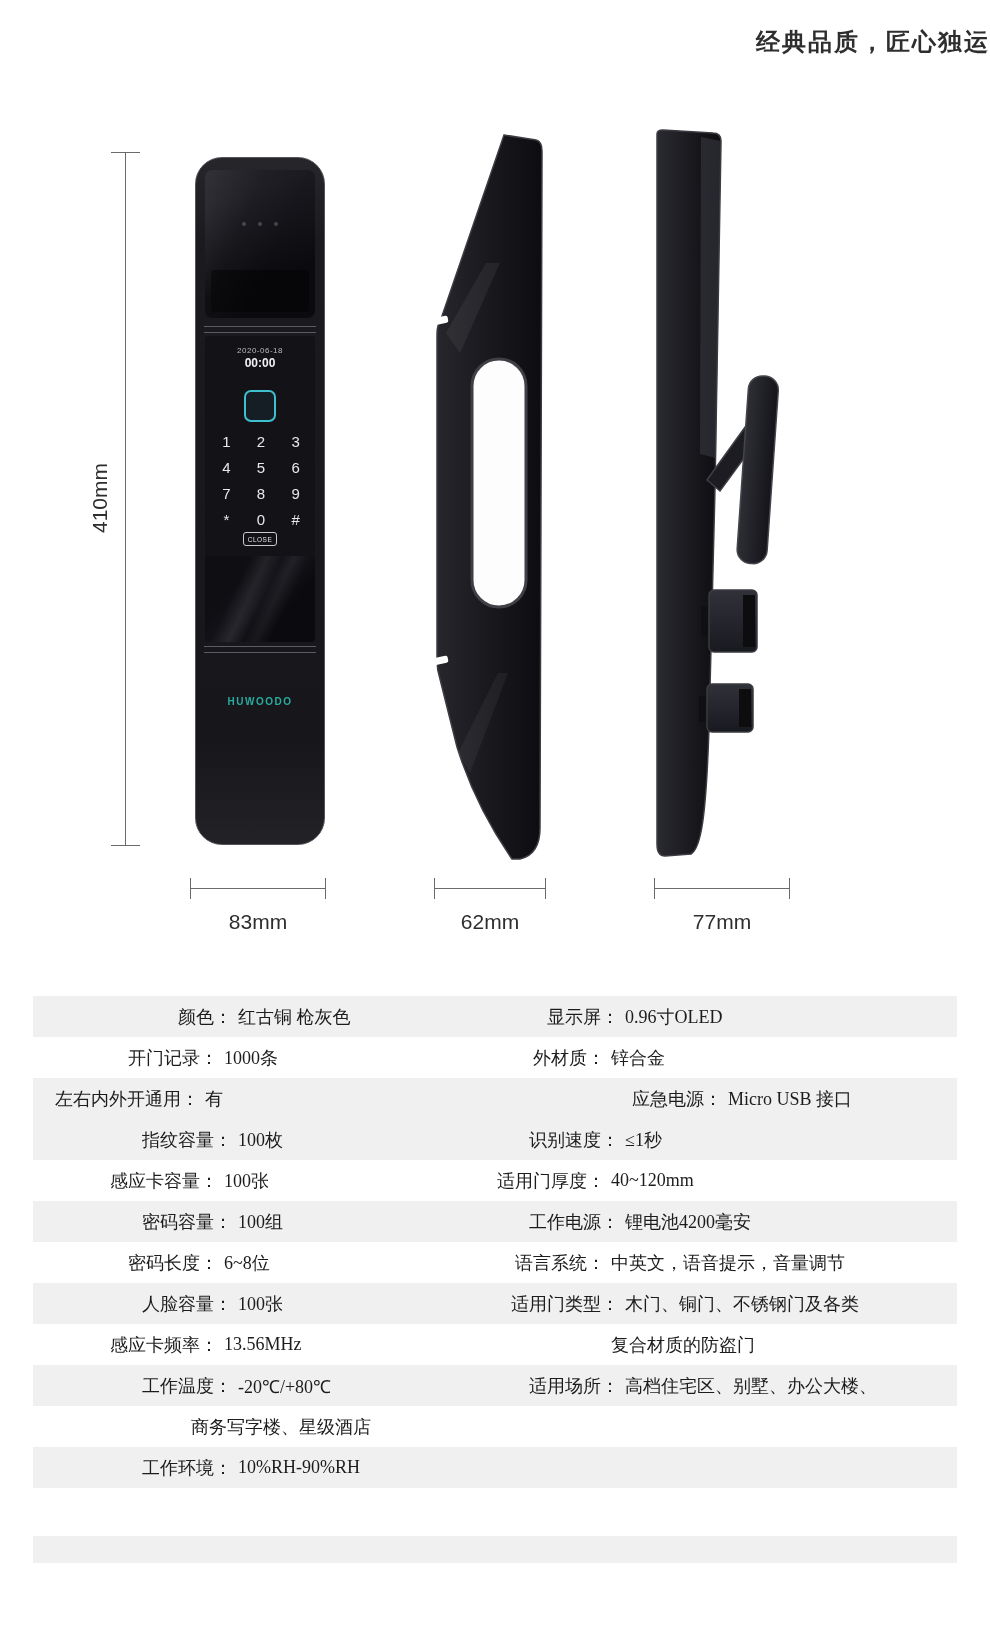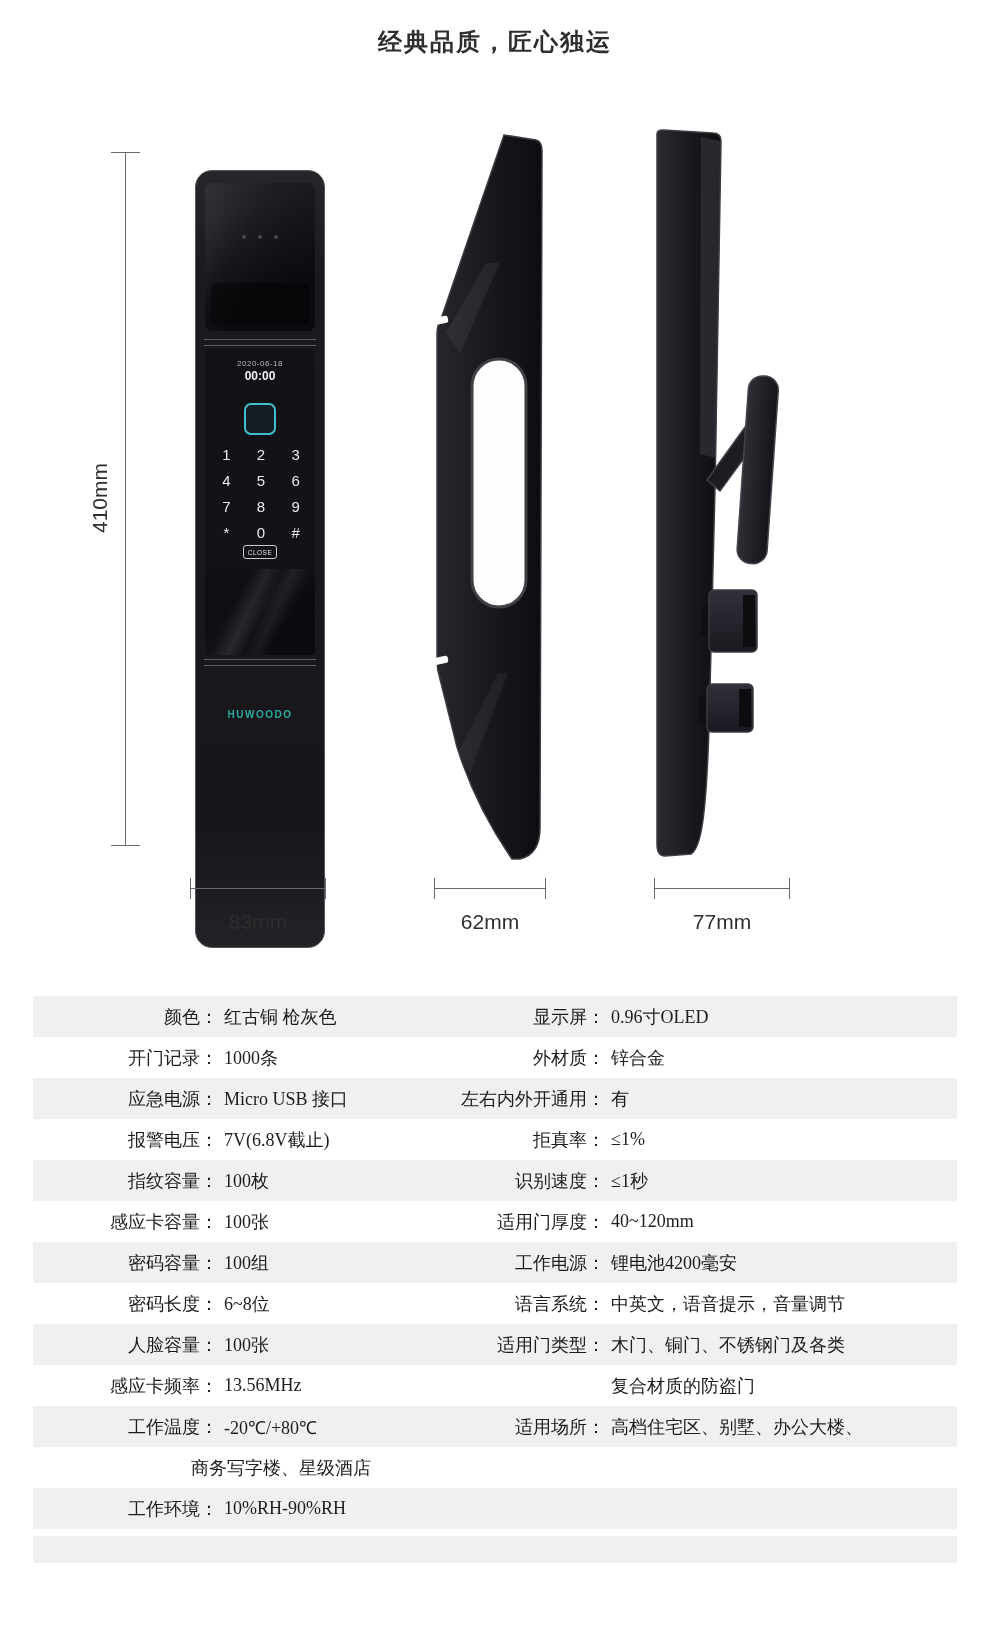--- a/index.html
+++ b/index.html
@@ -4,21 +4,21 @@
 <style>
   html,body { margin:0; padding:0; background:#ffffff; }
   .page {
     position:relative; width:990px; height:1649px; overflow:hidden;
     background:#ffffff;
     font-family:"Liberation Sans","DejaVu Sans",sans-serif;
     color:#1c1c1c;
   }
   .page-title {
     position:absolute; top:26px; left:0; width:100%;
-    text-align:center; font-size:24px; font-weight:bold;
+    text-align:right; font-size:24px; font-weight:bold;
     letter-spacing:2px; color:#2e2e2e;
   }
 
   
   .dim-v { position:absolute; left:90px; top:152px; width:50px; height:694px; }
   .dim-v-line { position:absolute; left:35px; top:0; bottom:0; width:1px; background:#6a6a6a; }
   .dim-tick { position:absolute; left:21px; width:29px; height:1px; background:#6a6a6a; }
   .dim-tick.top { top:0; } .dim-tick.bottom { bottom:0; }
   .dim-v-label {
     position:absolute; left:-35px; top:50%; width:90px; margin-top:-13px;
@@ -26,23 +26,23 @@
     font-size:21px; color:#2e2e2e;
   }
   .dim-h { position:absolute; top:878px; height:62px; }
   .dim-h-line { position:absolute; left:0; right:0; top:10px; height:1px; background:#6a6a6a; }
   .dim-h-tick { position:absolute; top:0; width:1px; height:21px; background:#6a6a6a; }
   .dim-h-tick.l { left:0; } .dim-h-tick.r { right:0; }
   .dim-h-label { position:absolute; top:32px; left:0; width:100%; text-align:center; font-size:21px; color:#2e2e2e; }
 
   
   .front-lock {
-    position:absolute; left:195px; top:170px; width:130px; height:778px;
+    position:absolute; left:195px; top:157px; width:130px; height:688px;
     background:linear-gradient(180deg,#26262b 0%,#1a1a1f 12%,#17171b 85%,#222227 100%);
-    border:1.5px solid #53535a; border-radius:17px; box-sizing:border-box;
+    border:1.5px solid #53535a; border-radius:27px; box-sizing:border-box;
   }
   .cam-panel {
     position:absolute; top:12px; left:9px; right:9px; height:148px;
     background:linear-gradient(160deg,#1a1a20 20%,#0b0b0f 70%);
     border-radius:7px; overflow:hidden;
   }
   .cam-panel:after { content:""; position:absolute; inset:0;
     background:linear-gradient(115deg,rgba(255,255,255,0.10) 0%,rgba(255,255,255,0.02) 35%,transparent 60%); }
   .cam-dots { position:absolute; top:52px; left:0; width:100%; display:flex; justify-content:center; gap:12px; }
   .cam-dot { width:4px; height:4px; border-radius:50%; background:#44444e; }
@@ -79,21 +79,21 @@
     background:linear-gradient(115deg,transparent 30%,rgba(255,255,255,0.08) 42%,transparent 52%,rgba(255,255,255,0.05) 60%,transparent 70%); }
   .brand { position:absolute; top:538px; left:0; width:100%; text-align:center;
     color:#2aab9f; font-size:10px; font-weight:bold; letter-spacing:1.5px; }
 
   .view-wrap { position:absolute; }
   .view-wrap svg { display:block; }
 
   
   .spec-table { position:absolute; top:996px; left:0; width:100%; }
   .spec-row { height:41px; margin:0 33px; display:flex; align-items:center; font-size:18px; }
-  .spec-row.shade { background:#f0f0f1; }
+  .spec-row.shade { background:#f0f0f1;padding-left:14px; }
   .cell { display:flex; align-items:center; }
   .c-left { width:420px; }
   .c-left .lbl { display:inline-block; width:185px; text-align:right; white-space:nowrap; }
   .c-right { flex:1; }
   .c-right .lbl { display:inline-block; width:152px; text-align:right; white-space:nowrap; }
   .val { margin-left:6px; white-space:nowrap;font-family:Liberation Serif, serif; }
   .bottom-strip { position:absolute; top:1536px; left:33px; right:33px; height:27px; background:#f0f0f1; }
 </style>
 </head>
 <body>
@@ -228,38 +228,28 @@
       <div class="cell c-left">
           <span class="lbl">开门记录：</span>
           <span class="val">1000条</span>
         </div>
       <div class="cell c-right">
           <span class="lbl">外材质：</span>
           <span class="val">锌合金</span>
         </div>
     </div>
     <div class="spec-row shade">
+      <div class="cell c-right">
+          <span class="lbl">左右内外开通用：</span>
+          <span class="val">有</span>
+        </div>
       <div class="cell c-left">
           <span class="lbl">应急电源：</span>
           <span class="val">Micro USB 接口</span>
         </div>
-      <div class="cell c-right">
-          <span class="lbl">左右内外开通用：</span>
-          <span class="val">有</span>
-        </div>
-    </div>
-    <div class="spec-row">
-      <div class="cell c-left">
-          <span class="lbl">报警电压：</span>
-          <span class="val">7V(6.8V截止)</span>
-        </div>
-      <div class="cell c-right">
-          <span class="lbl">拒真率：</span>
-          <span class="val">≤1%</span>
-        </div>
     </div>
     <div class="spec-row shade">
       <div class="cell c-left">
           <span class="lbl">指纹容量：</span>
           <span class="val">100枚</span>
         </div>
       <div class="cell c-right">
           <span class="lbl">识别速度：</span>
           <span class="val">≤1秒</span>
         </div>

